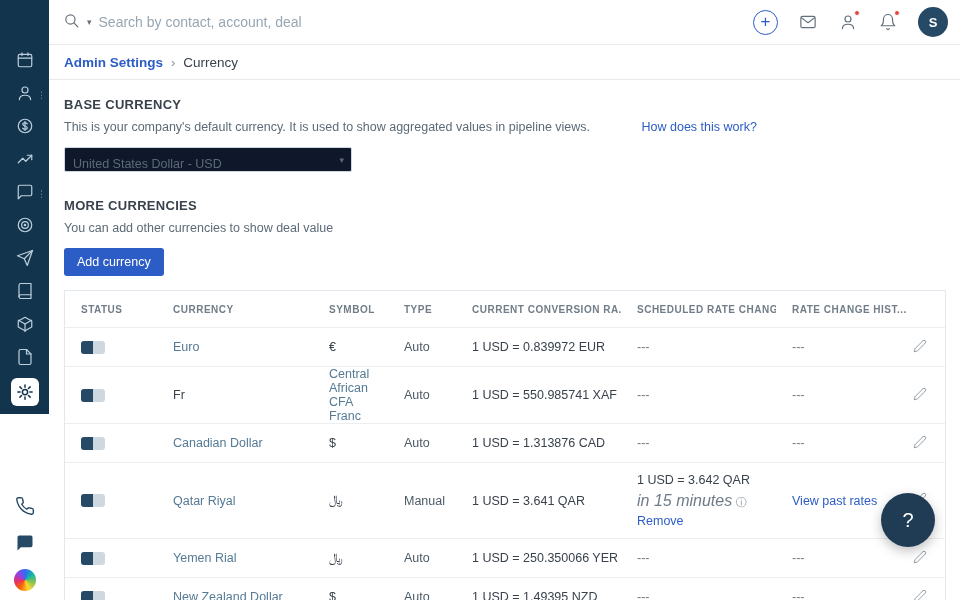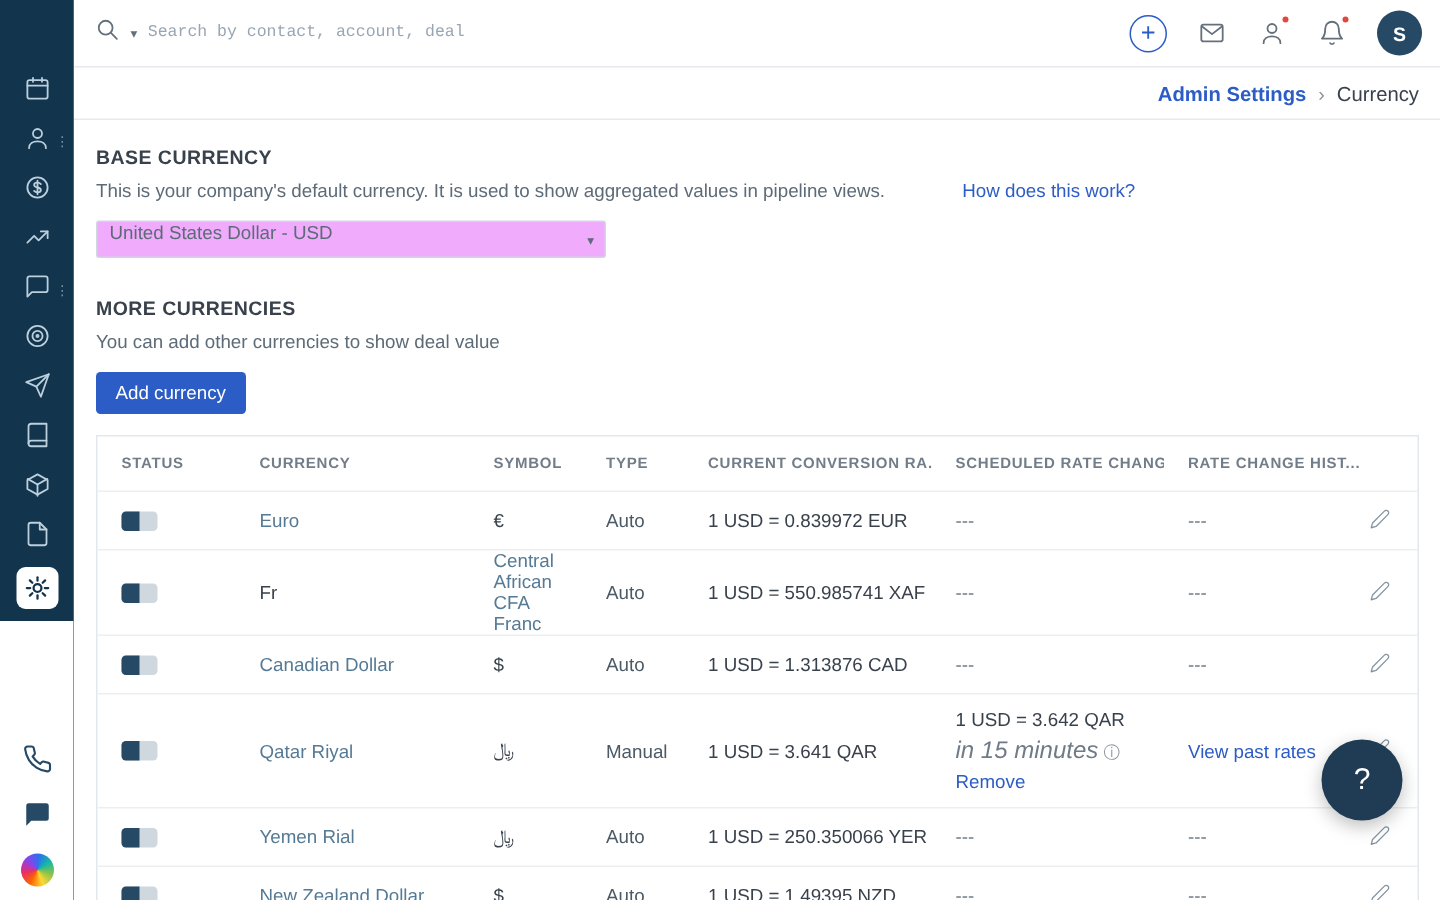--- a/index.html
+++ b/index.html
@@ -19,46 +19,46 @@
   .bw svg { width:20px; height:20px; stroke:#264966; stroke-width:1.7; fill:none; stroke-linecap:round; stroke-linejoin:round; }
   .fw-logo { width:22px; height:22px; border-radius:50%;
     background:conic-gradient(from 210deg,#fa6400,#e62e6b,#8f41e9,#2f6fed,#14b8a6,#8bc34a,#fdd835,#fa6400); }
 
   
   .topbar { position:fixed; left:49px; top:0; right:0; height:45px; background:#fff;
     border-bottom:1px solid #e6eaee; display:flex; align-items:center; padding:0 10px 0 14px; z-index:20; }
   .search-wrap { display:flex; align-items:center; gap:7px; }
   .search-wrap svg { width:17px; height:17px; stroke:#64707b; stroke-width:1.7; fill:none; stroke-linecap:round; }
   .scope-caret { font-size:9px; color:#64707b; cursor:pointer; }
-  .search-input { border:none; outline:none; font-size:11px; width:280px; color:#39424c;
-    font-family:Liberation Mono, monospace; }
+  .search-input { border:none; outline:none; font-size:14px; width:280px; color:#39424c;
+    font-family:Liberation Sans, sans-serif; }
   .search-input::placeholder { color:#98a6b3; }
   .tb-right { margin-left:auto; display:flex; align-items:center; gap:20px; padding-right:2px; }
   .tb-icon { position:relative; width:20px; height:20px; display:flex; align-items:center; justify-content:center; cursor:pointer; }
   .tb-icon svg { width:18px; height:18px; stroke:#64707b; stroke-width:1.6; fill:none; stroke-linecap:round; stroke-linejoin:round; }
   .badge-dot { position:absolute; top:-2px; right:-2px; width:6px; height:6px; border-radius:50%; background:#e0483e; border:1px solid #fff; }
   .plus-btn { width:25px; height:25px; border-radius:50%; border:1.5px solid #2c5cc5; color:#2c5cc5;
     display:flex; align-items:center; justify-content:center; font-size:17px; line-height:1; background:#fff; cursor:pointer; padding-bottom:2px; }
   .avatar { width:30px; height:30px; border-radius:50%; background:#264966; color:#fff; font-size:13px; font-weight:bold;
     display:flex; align-items:center; justify-content:center; cursor:pointer; }
 
   
   .content { position:absolute; left:49px; top:45px; right:0; bottom:0; padding:0 14px 0 15px; background:#fff; }
   .breadcrumb { display:flex; align-items:center; gap:8px; height:35px; font-size:13.5px;
-    border-bottom:1px solid #e6eaee; margin:0 -14px 0 -15px; padding:0 14px 0 15px;justify-content:flex-end; }
+    border-bottom:1px solid #e6eaee; margin:0 -14px 0 -15px; padding:0 14px 0 15px; }
   .bc-link { color:#2c5cc5; font-weight:bold; cursor:pointer; text-decoration:none; }
   .bc-sep { color:#8a959e; font-size:13px; }
   .bc-current { color:#39424c; }
 
   .sec-heading { margin-top:17px; font-size:13px; font-weight:bold; color:#39424c; letter-spacing:.3px; }
   .sec-desc { margin-top:8px; font-size:12.5px; color:#5c6b77; }
   .inline-link { color:#2c5cc5; cursor:pointer; text-decoration:none;margin-left:48px; }
 
-  .select-box { margin-top:13px; position:relative; width:340px; height:25px; border:1px solid #cfd7df; border-radius:2px;
-    display:flex; align-items:flex-start; padding:0 22px 0 8px; font-size:12.5px; color:#5c6b77; cursor:pointer; background:#f0abfc; }
+  .select-box { margin-top:13px; position:relative; width:288px; height:25px; border:1px solid #cfd7df; border-radius:2px;
+    display:flex; align-items:flex-end; padding:0 22px 0 8px; font-size:12.5px; color:#5c6b77; cursor:pointer; background:#0f172a; }
   .select-caret { position:absolute; right:7px; top:50%; transform:translateY(-50%); font-size:9px; color:#5c6b77; }
 
   .add-btn { margin-top:13px; display:inline-block; background:#2c5cc5; color:#fff; border:none; border-radius:3px;
     font-size:12.5px; padding:7px 13px; cursor:pointer; font-family:"Liberation Sans", sans-serif; }
 
   
   .ctable { margin-top:14px; width:882px; border:1px solid #e2e8ed; }
   .trow { display:grid; grid-template-columns:92px 156px 75px 68px 165px 155px 131px 40px; align-items:center; }
   .thead { height:36px; }
   .thead .cell { font-size:10px; font-weight:bold; color:#717d88; letter-spacing:.5px; white-space:nowrap; overflow:hidden; }

